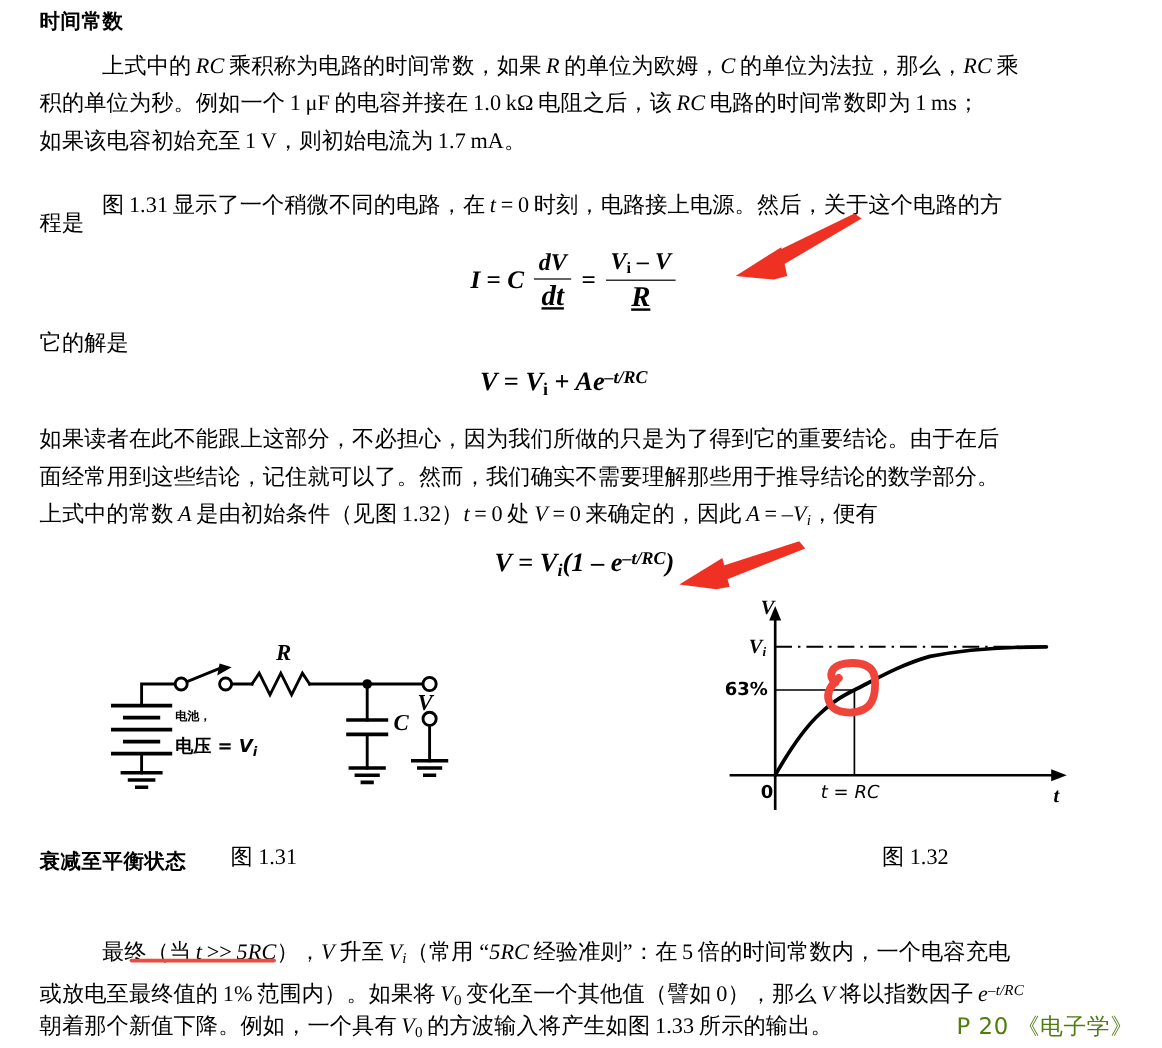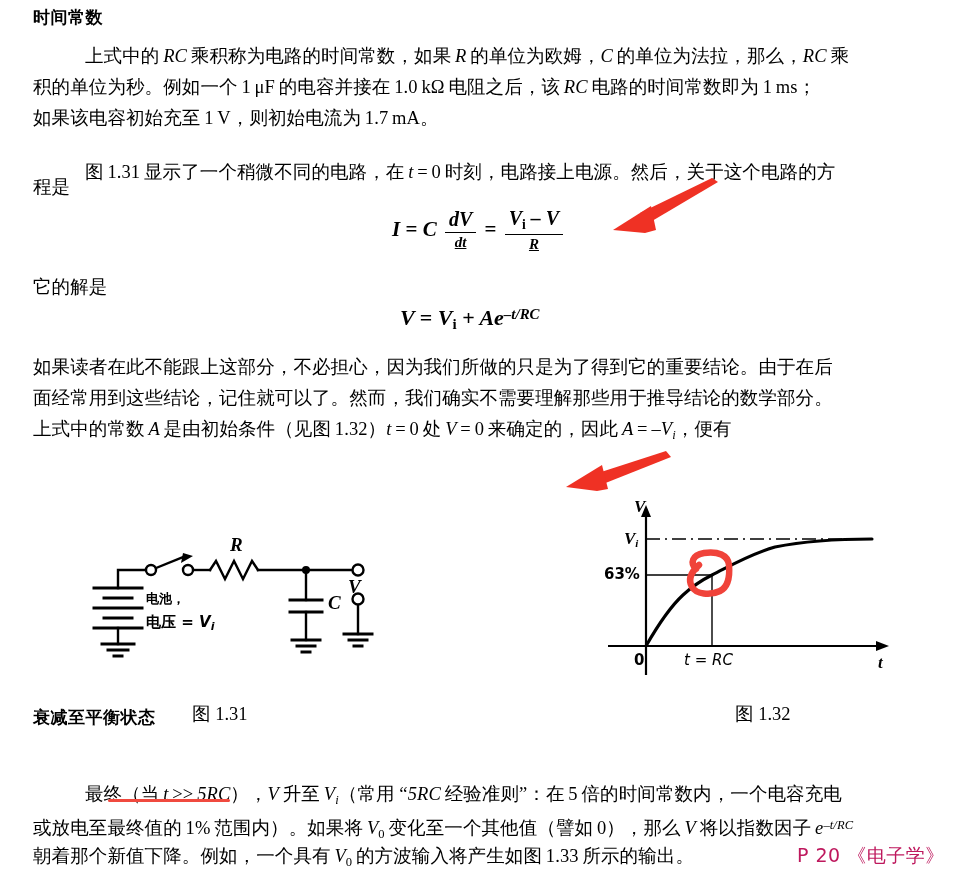--- a/index.html
+++ b/index.html
@@ -67,35 +67,35 @@
   }
   .frac .num {
     display: block;
     padding: 0 4px 1px 4px;
     border-bottom: 1.6px solid #000;
     font-size: 20px;
   }
   .frac .den {
     display: block;
     padding: 1px 4px 0 4px;
-    font-size: 15px;
+    font-size: 24px;
     text-decoration: underline;
   }
 
   
   .fig-cap {
     position: absolute;
     font-size: 18.5px;
     white-space: nowrap;
   }
 
   
   .red-note {
     position: absolute;
-    color: #be185d;
+    color: #4d7c0f;
     font-family: "DejaVu Sans", "Liberation Sans", sans-serif;
     font-size: 19px;
     white-space: nowrap;
     letter-spacing: 0.5px;
   }
   .red-underline {
     position: absolute;
     background: #f04a3f;
     height: 3px;
     border-radius: 2px;
@@ -159,20 +159,23 @@
   <div class="para" style="left:33px; top:352px;">
     如果读者在此不能跟上这部分，不必担心，因为我们所做的只是为了得到它的重要结论。由于在后
   </div>
   <div class="para" style="left:33px; top:383px;">
     面经常用到这些结论，记住就可以了。然而，我们确实不需要理解那些用于推导结论的数学部分。
   </div>
   <div class="para" style="left:33px; top:414px;">
     上式中的常数 <span class="ital">A</span> 是由初始条件（见图 1.32）<span class="ital">t</span> = 0 处 <span class="ital">V</span> = 0 来确定的，因此 <span class="ital">A</span> = –<span class="ital">V</span><span class="sub">i</span>，便有
   </div>
 
+  <div class="eqn" style="left:412px; top:456px; font-size:22px;">
+    V <span style="font-style:normal;">=</span> V<span class="sub">i</span>(1 <span style="font-style:normal;">–</span> e<span class="sup" style="font-style:italic;">–t/RC</span>)
+  </div>
 
   <div class="diagram" style="left:80px; top:548px;">
     <svg width="300" height="130" viewBox="0 0 300 130">
       <g stroke="#000" stroke-width="2.4" fill="none" stroke-linecap="square">
 
         <path d="M38 40 L38 22 L67 22"></path>
 
         <line x1="14" y1="40" x2="62" y2="40" stroke-width="3"></line>
         <line x1="24" y1="50" x2="52" y2="50" stroke-width="3"></line>
         <line x1="14" y1="60" x2="62" y2="60" stroke-width="3"></line>
@@ -215,21 +218,21 @@
       <circle cx="278" cy="22" r="5.5" fill="#fff" stroke="#000" stroke-width="2.4"></circle>
       <circle cx="278" cy="51" r="5.5" fill="#fff" stroke="#000" stroke-width="2.4"></circle>
 
       <circle cx="226" cy="22" r="4" fill="#000"></circle>
 
       <polygon points="103,5 113,8 101,15" fill="#000"></polygon>
     </svg>
     <div style="position:absolute; left:150px; top:-14px; font-style:italic; font-weight:bold; font-size:19px;">R</div>
     <div style="position:absolute; left:248px; top:44px; font-style:italic; font-weight:bold; font-size:19px;">C</div>
     <div style="position:absolute; left:268px; top:28px; font-style:italic; font-weight:bold; font-size:19px;">V</div>
-    <div style="position:absolute; left:66px; top:42px; font-family:'DejaVu Sans','Liberation Sans',sans-serif; font-weight:bold; font-size:13px; white-space:nowrap;">电池，</div>
+    <div style="position:absolute; left:66px; top:42px; font-family:'DejaVu Sans','Liberation Sans',sans-serif; font-weight:bold; font-size:10px; white-space:nowrap;">电池，</div>
     <div style="position:absolute; left:66px; top:65px; font-family:'DejaVu Sans','Liberation Sans',sans-serif; font-weight:bold; font-size:15px; white-space:nowrap;">电压&nbsp;=&nbsp;<span style="font-style:italic;">V</span><span style="font-size:11px; vertical-align:-3px; font-style:italic;">i</span></div>
   </div>
 
   <div class="fig-cap" style="left:192px; top:701px;">图 1.31</div>
 
   <div class="diagram" style="left:600px; top:503px;">
     <svg width="300" height="180" viewBox="0 0 300 180">
 
       <g stroke="#000" fill="none">
         <line x1="46" y1="6" x2="46" y2="172" stroke-width="2.2"></line>

